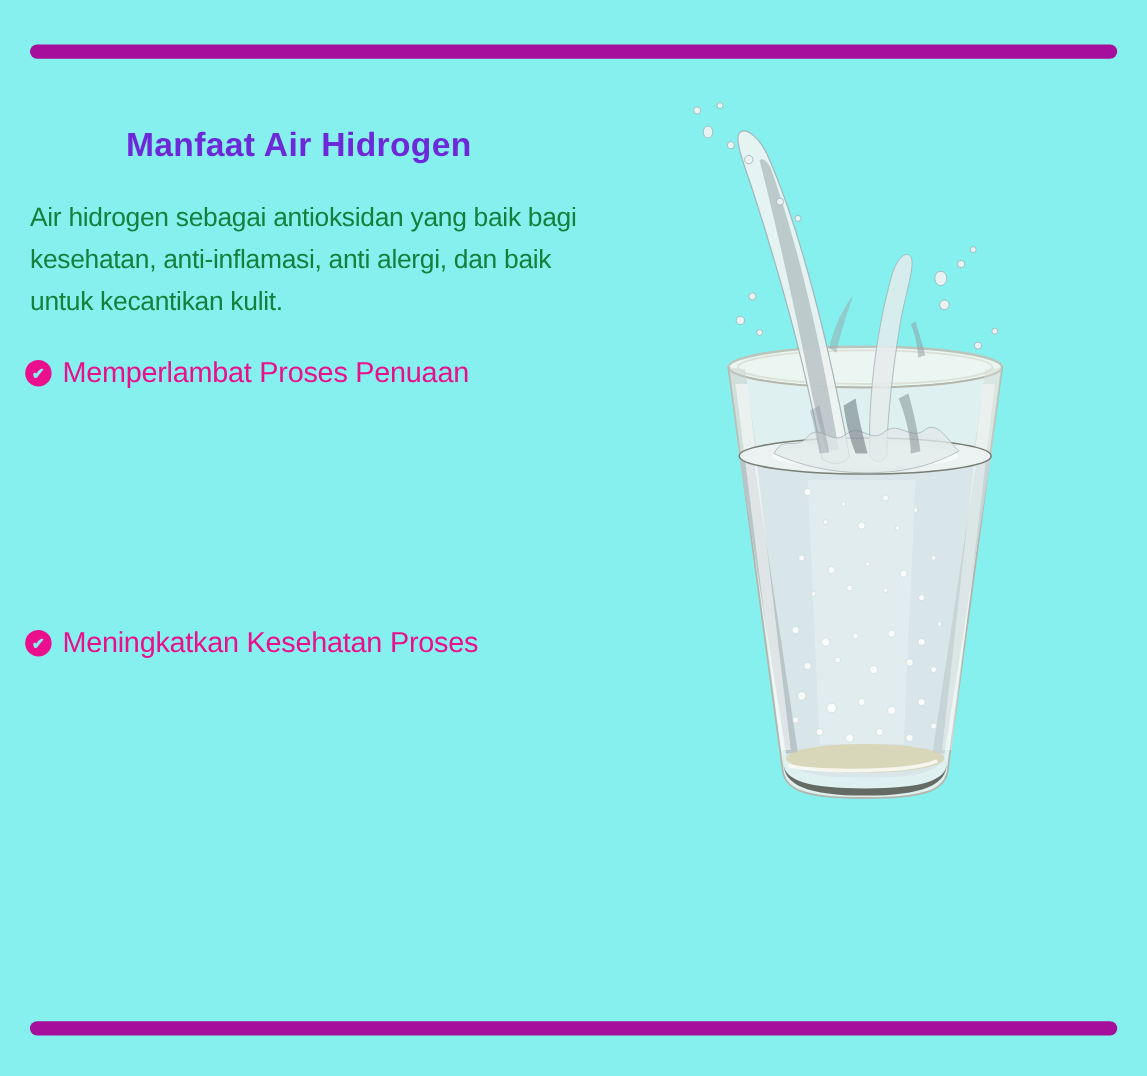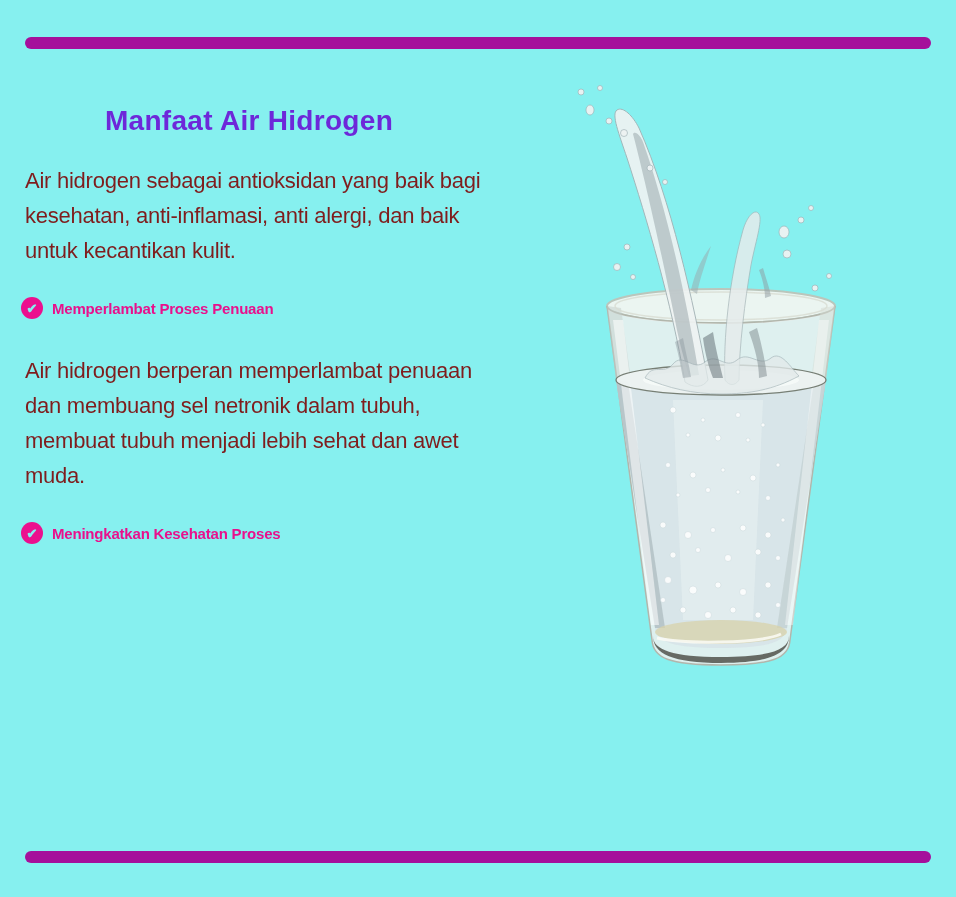--- a/index.html
+++ b/index.html
@@ -23,34 +23,34 @@
     position:absolute;left:25px;top:106px;width:448px;
     margin:0;text-align:center;
     font-size:28px;font-weight:bold;line-height:30px;
     letter-spacing:.3px;
     color:#6d28d9;
   }
   .para{
     position:absolute;left:25px;width:458px;
     margin:0;
     font-size:22px;line-height:35px;letter-spacing:-0.25px;
-    color:#7f1d1d;
+    color:#15803d;
   }
   .para.intro{top:163px;}
   .para.p-aging{top:353px;}
   .para.p-skin{top:576px;}
   .sec-h{
     position:absolute;left:21px;width:470px;
     display:flex;align-items:center;gap:9px;
     color:#E9108C;
   }
   .sec-h.h-aging{top:297px;}
   .sec-h.h-skin{top:522px;}
   .sec-h .label{
-    font-size:15px;font-weight:bold;letter-spacing:-0.2px;
+    font-size:24px;font-weight:normal;letter-spacing:-0.2px;
   }
   .check-icon{
     width:22px;height:22px;flex:0 0 22px;
     border-radius:50%;
     background:#EB0F8E;
     display:flex;align-items:center;justify-content:center;
   }
   .check-icon .glyph{
     color:#86F0EF;
     font-size:13px;font-weight:bold;line-height:1;
@@ -71,21 +71,20 @@
 
   <p class="para intro">Air hidrogen sebagai antioksidan yang baik bagi kesehatan, anti-inflamasi, anti alergi, dan baik untuk kecantikan kulit.</p>
 
   <div class="sec-h h-aging">
     <span class="check-icon">
         <span class="glyph">✔</span>
       </span>
     <span class="label">Memperlambat Proses Penuaan</span>
   </div>
 
-  <p class="para p-aging">Air hidrogen berperan memperlambat penuaan dan membuang sel netronik dalam tubuh, membuat tubuh menjadi lebih sehat dan awet muda.</p>
 
   <div class="sec-h h-skin">
     <span class="check-icon">
         <span class="glyph">✔</span>
       </span>
     <span class="label">Meningkatkan Kesehatan Proses</span>
   </div>
 
 
   <svg class="illustration" viewBox="0 0 360 600" xmlns="http://www.w3.org/2000/svg">

